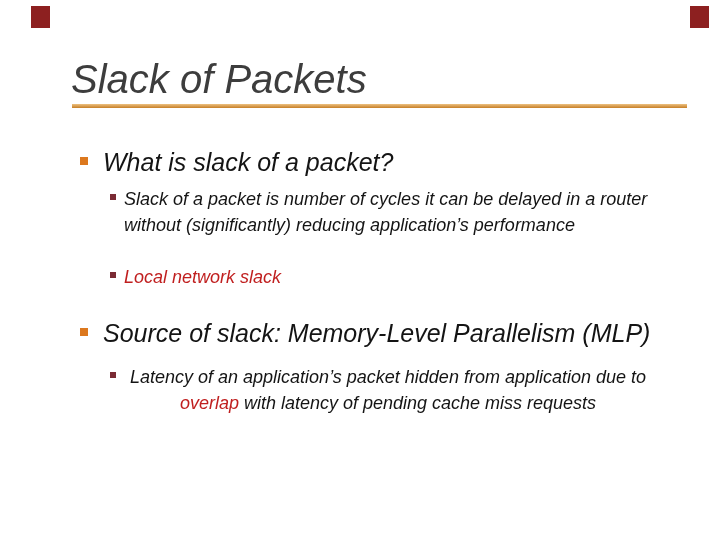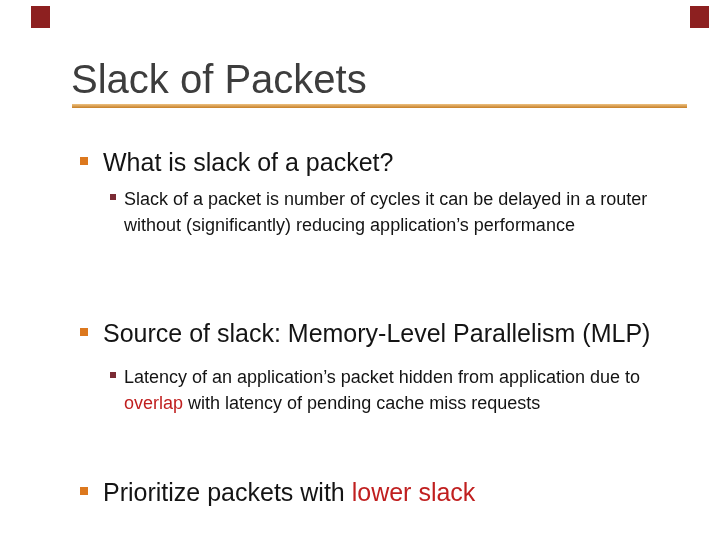--- a/index.html
+++ b/index.html
@@ -7,20 +7,21 @@
     padding: 0;
     background: #ffffff;
     font-family: "Liberation Sans", "DejaVu Sans", sans-serif;
   }
   .slide {
     position: relative;
     width: 720px;
     height: 540px;
     background: #ffffff;
     overflow: hidden;
+    font-style: italic;
   }
   .corner {
     position: absolute;
     width: 19px;
     height: 22px;
     background: #8d2020;
   }
   .corner-left  { left: 31px;  top: 6px; }
   .corner-right { left: 690px; top: 6px; }
 
@@ -81,21 +82,21 @@
   }
   .red { color: #c01f1f; }
 
   .l1-row { left: 80px; }
   .l2-row { left: 110px; }
 
   .s1-heading { top: 147px; }
   .s1-item1   { top: 186px; }
   .s1-item2   { top: 264px; }
   .s2-heading { top: 318px; }
-  .s2-item1   { top: 364px; }
+  .s2-item1   { top: 364px; text-align: center; }
   .s3-heading { top: 477px; }
 </style>
 </head>
 <body>
 
 <div class="slide">
 
   <div class="corner corner-left"></div>
   <div class="corner corner-right"></div>
 
@@ -105,29 +106,29 @@
   <div class="row l1-row s1-heading">
     <span class="b1"></span>
     <p class="t1"><span>What is slack of a packet?</span></p>
   </div>
 
   <div class="row l2-row s1-item1">
     <span class="b2"></span>
     <p class="t2"><span>Slack of a packet is number of cycles it can be delayed in a router without (significantly) reducing application’s performance</span></p>
   </div>
 
+  <div class="row l2-row s1-item2">
+    <span class="b2"></span>
+    <p class="t2"><span class="red">Local network slack</span></p>
+  </div>
 
   <div class="row l1-row s2-heading">
     <span class="b1"></span>
     <p class="t1"><span>Source of slack: Memory-Level Parallelism (MLP)</span></p>
   </div>
 
   <div class="row l2-row s2-item1">
     <span class="b2"></span>
     <p class="t2"><span>Latency of an application’s packet hidden from application due to </span><span class="red">overlap</span><span> with latency of pending cache miss requests</span></p>
   </div>
 
-  <div class="row l1-row s3-heading">
-    <span class="b1"></span>
-    <p class="t1"><span>Prioritize packets with </span><span class="red">lower slack</span></p>
-  </div>
 
 </div>
 
 </body></html>

